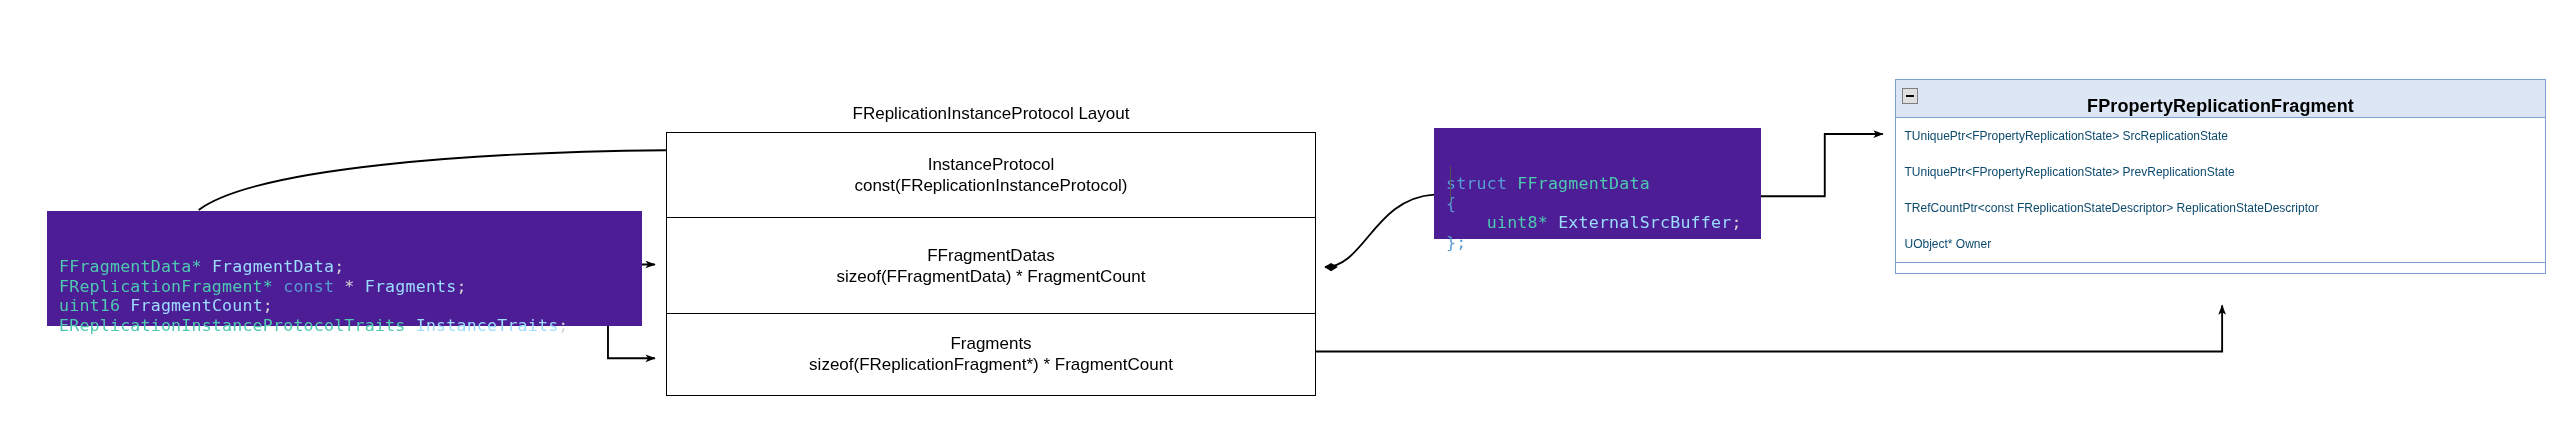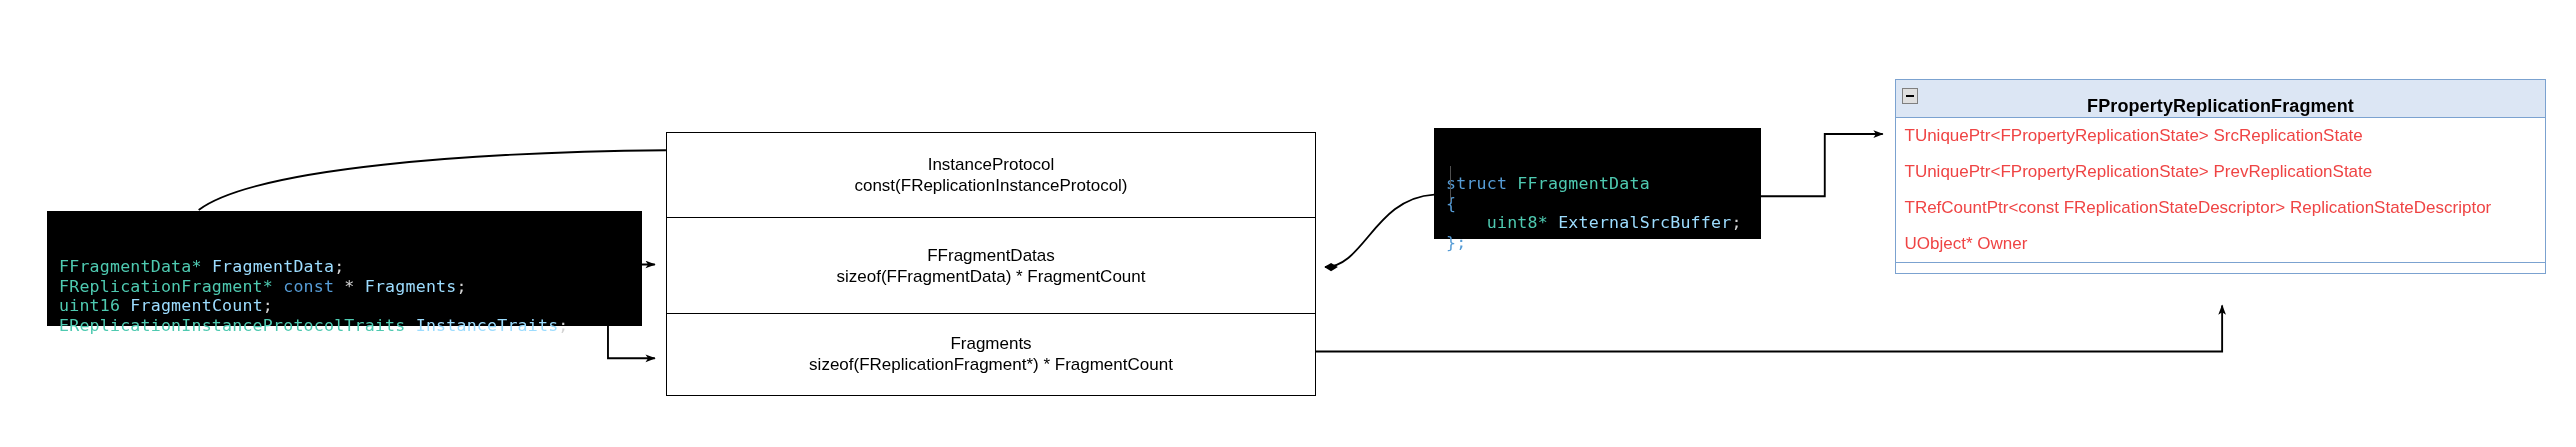--- a/index.html
+++ b/index.html
@@ -6,21 +6,21 @@
   html,body{margin:0;padding:0;background:#ffffff;}
   body{width:2576px;height:448px;overflow:hidden;font-family:"Liberation Sans",sans-serif;}
   #stage{position:relative;width:2576px;height:448px;background:#ffffff;}
 
   
   #wires{position:absolute;left:0;top:0;width:2576px;height:448px;}
 
   
   .code-block{
     position:absolute;
-    background:#000000;
+    background:#4c1d95;
     font-family:"DejaVu Sans Mono","Liberation Mono",monospace;
     font-size:16.6px;
     line-height:19.6px;
     letter-spacing:0.2px;
     white-space:pre;
     color:#d4d4d4;
     padding:6.8px 10.2px 6.8px 12px;
     box-sizing:border-box;
   }
   .code-block .ln{display:block;height:19.6px;}
@@ -97,21 +97,21 @@
     box-sizing:border-box;
     display:flex;align-items:center;justify-content:center;
   }
   #uml-collapse span{
     display:block;width:7.7px;height:1.7px;background:#000;
   }
   .uml-row{
     height:36px;
     display:flex;align-items:center;
     padding-left:8.5px;
-    font-size:17px;color:#ef4444;
+    font-size:12px;color:#0c4a6e;
     background:#fff;
     white-space:nowrap;
   }
   #uml-footer{
     height:10.2px;
     background:#ffffff;
     border-top:1.4px solid #7ba2d0;
   }
 </style>
 </head>
@@ -141,20 +141,21 @@
     <path d="M 1554,313 C 1600,313 1612,232 1682,228" fill="none" stroke="#000" stroke-width="2.2" marker-start="url(#diamond)"></path>
 
     <path d="M 2065,230 L 2140,230 L 2140,157 L 2208,157" fill="none" stroke="#000" stroke-width="2.2" marker-end="url(#arrow)"></path>
 
     <path d="M 1543,412 L 2606,412 L 2606,358" fill="none" stroke="#000" stroke-width="2.2" marker-end="url(#arrowup)"></path>
   </svg>
 
   <div class="code-block" id="left-code" style="left:47px; top:211px; width:595px; height:115px;">
   <span class="ln"><span class="tok-type">FFragmentData*</span><span class="tok-punc"> </span><span class="tok-var">FragmentData</span><span class="tok-punc">;</span></span><span class="ln"><span class="tok-type">FReplicationFragment*</span><span class="tok-punc"> </span><span class="tok-kw">const</span><span class="tok-punc"> * </span><span class="tok-var">Fragments</span><span class="tok-punc">;</span></span><span class="ln"><span class="tok-type">uint16</span><span class="tok-punc"> </span><span class="tok-var">FragmentCount</span><span class="tok-punc">;</span></span><span class="ln"><span class="tok-type">EReplicationInstanceProtocolTraits</span><span class="tok-punc"> </span><span class="tok-var">InstanceTraits</span><span class="tok-punc">;</span></span></div>
 
+  <div id="layout-title">FReplicationInstanceProtocol Layout</div>
 
   <div id="layout-box">
     <div class="layout-cell" id="cell-0">
       <span class="l1">InstanceProtocol</span>
       <span class="l2">const(FReplicationInstanceProtocol)</span>
     </div>
     <div class="layout-cell" id="cell-1">
       <span class="l1">FFragmentDatas</span>
       <span class="l2">sizeof(FFragmentData) * FragmentCount</span>
     </div>

